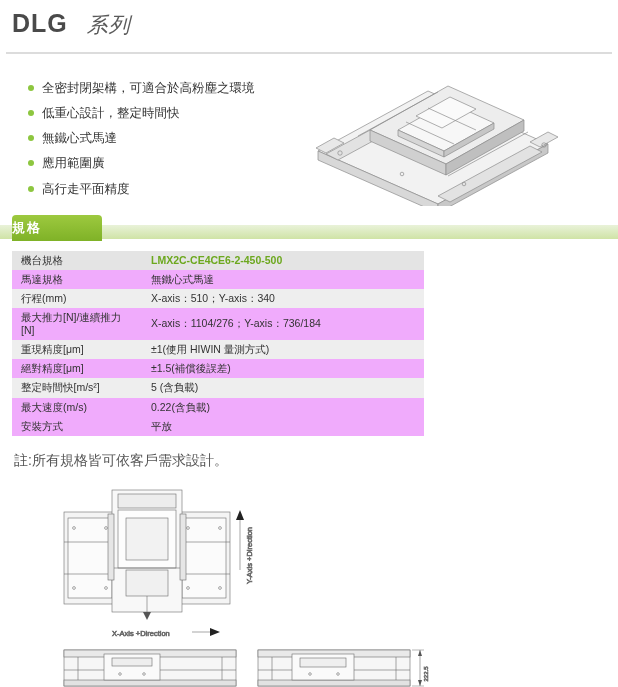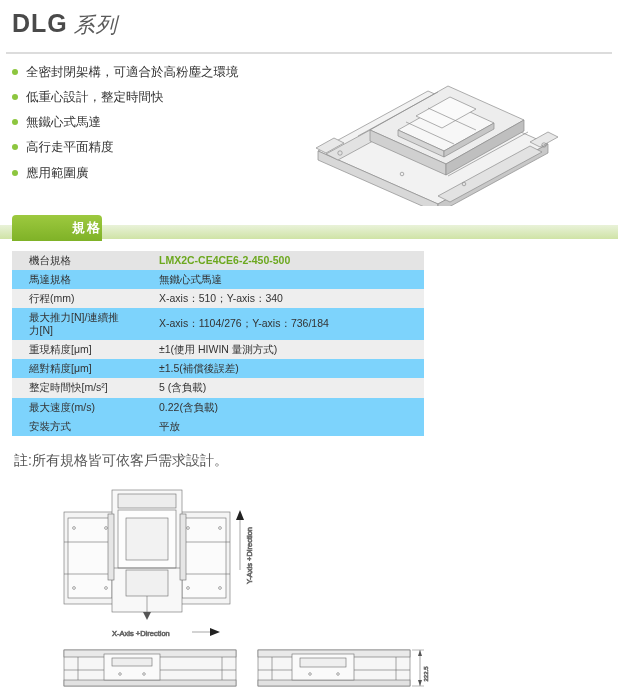--- a/index.html
+++ b/index.html
@@ -22,37 +22,37 @@
     font-weight: bold;
     color: #4a4a4a;
     letter-spacing: 1px;
     line-height: 1.1;
   }
   .title .series {
     font-size: 21px;
     font-weight: normal;
     font-style: italic;
     color: #5a5a5a;
-    margin-left: 6px;
+    margin-left: 19px;
   }
   .title-rule {
     height: 2px;
     background: #dcdcdc;
     margin: 8px 6px 0 6px;
   }
 
   
   .intro {
     position: relative;
     height: 155px;
     padding: 10px 12px 0 12px;
   }
   ul.features {
     list-style: none;
-    margin: 0; padding: 0;
+    margin: 16px; padding: 0;
     width: 270px;
   }
   ul.features li {
     position: relative;
     padding-left: 14px;
     margin-bottom: 9px;
     font-size: 12.5px;
     color: #333;
     line-height: 1.3;
   }
@@ -86,44 +86,44 @@
   }
   .section-head .tab {
     position: absolute;
     left: 12px; top: 0;
     width: 90px; height: 26px;
     background: linear-gradient(to bottom, #9dc93f, #7fb227);
     border-radius: 4px 4px 0 0;
     color: #fff;
     font-size: 13px;
     font-weight: bold;
-    text-align: right;
+    text-align: left;
     line-height: 26px;
     letter-spacing: 2px;
   }
 
   
   .spec-wrap { padding: 10px 12px 0 12px; }
   table.spec {
     border-collapse: collapse;
     width: 412px;
     font-size: 10.5px;
   }
   table.spec td {
-    padding: 3px 17px;
+    padding: 3px 9px;
     vertical-align: middle;
     line-height: 1.25;
     height: 16px;
   }
   table.spec td.k {
     width: 130px;
     color: #333;
   }
   table.spec tr.odd td { background: #eeeeee; }
-  table.spec tr.even td { background: #7dd3fc; }
+  table.spec tr.even td { background: #f0abfc; }
   table.spec tr.head td { background: #e4e4e4; }
   table.spec tr.head td.k { color: #333; }
   table.spec tr.head td.v {
     color: #6ca81e;
     font-weight: bold;
   }
   .note {
     font-size: 14px;
     color: #555;
     margin-top: 16px;
@@ -158,22 +158,22 @@
       <span>DLG</span><span class="series">系列</span>
     </div>
   </div>
   <div class="title-rule"></div>
 
   <div class="intro">
     <ul class="features">
       <li>全密封閉架構，可適合於高粉塵之環境</li>
       <li>低重心設計，整定時間快</li>
       <li>無鐵心式馬達</li>
+      <li>應用範圍廣</li>
       <li>高行走平面精度</li>
-      <li>應用範圍廣</li>
     </ul>
 
     <div class="product-img">
       <svg width="280" height="150" viewBox="0 0 280 150" xmlns="http://www.w3.org/2000/svg">
         <g fill="none" stroke="#8d8d8d" stroke-width="0.7">
 
           <polygon points="20,95 130,35 250,88 140,148" fill="#f2f2f2"></polygon>
           <polygon points="20,95 20,104 140,157 140,148" fill="#d8d8d8"></polygon>
           <polygon points="140,148 140,157 250,97 250,88" fill="#c8c8c8"></polygon>
 

